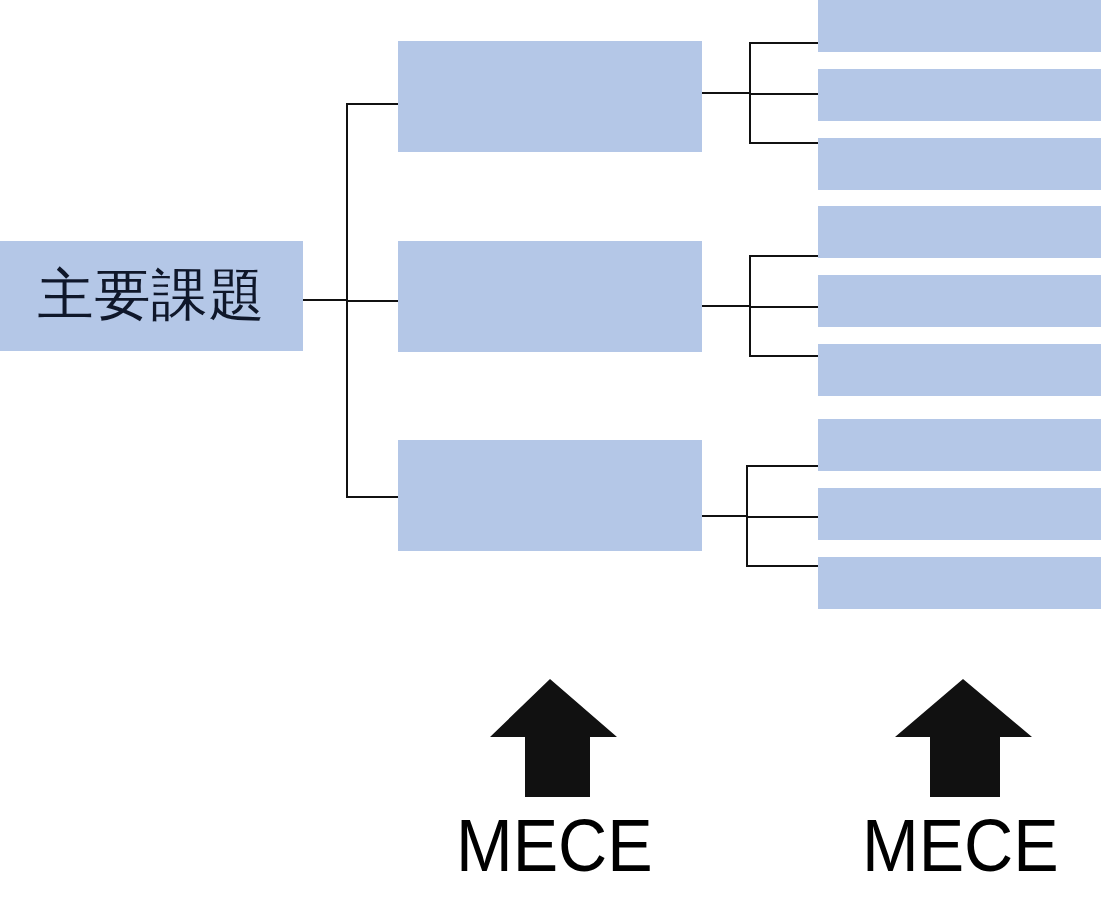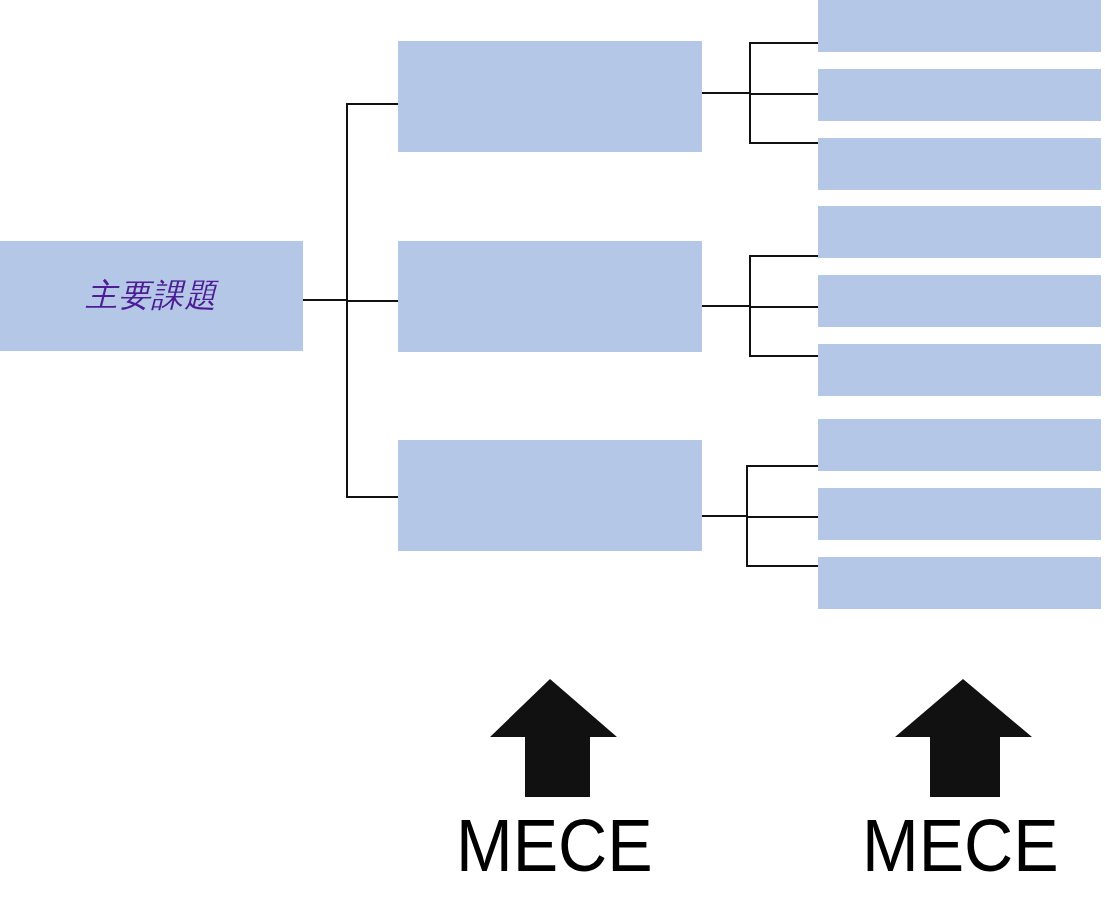--- a/index.html
+++ b/index.html
@@ -1,21 +1,21 @@
 <!DOCTYPE html>
 <html><head>
   <meta charset="utf-8">
   <style>
     html, body { margin: 0; padding: 0; background: #ffffff; }
     body { width: 1105px; height: 913px; position: relative; overflow: hidden;
            font-family: "Liberation Sans", "DejaVu Sans", sans-serif; }
     .box { position: absolute; background: #b4c7e7; }
     .root { left: 0; top: 241px; width: 303px; height: 110px;
             display: flex; align-items: center; justify-content: center; }
-    .root-label { font-family: "DejaVu Sans", sans-serif; font-size: 32px; color: #4c1d95; letter-spacing: 1px; font-style: italic; }
+    .root-label { font-family: "DejaVu Sans", sans-serif; font-size: 56px; color: #0f172a; letter-spacing: 1px; }
     .l1 { left: 398px; width: 304px; height: 111px; }
     .l2 { left: 818px; width: 283px; height: 52px; }
     .line { position: absolute; background: #111111; }
     .h { height: 2px; }
     .v { width: 2px; }
     .arrow { position: absolute; width: 140px; height: 118px; }
     .mece { position: absolute; font-family: "Liberation Sans", sans-serif; font-size: 74px;
             color: #000000; transform: scaleX(0.92); transform-origin: left top; line-height: 1; }
   </style>
 </head>

